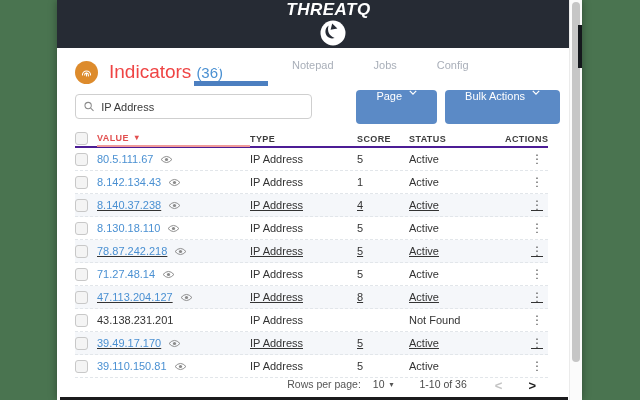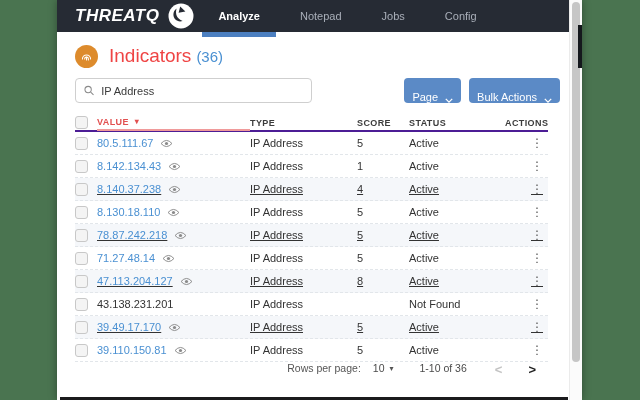--- a/index.html
+++ b/index.html
@@ -8,21 +8,21 @@
     --orange:#dd8b2c; --row_stripe:#f5f7fa;
   }
   *{margin:0;padding:0;box-sizing:border-box;}
   html,body{width:640px;height:400px;overflow:hidden;}
   body{background:var(--desktop_bg);font-family:"Liberation Sans",sans-serif;position:relative;}
 
   .window{position:absolute;left:57px;top:0;width:525px;height:400px;background:#fff;
           box-shadow:0 0 8px rgba(0,0,0,.35);}
 
   
-  .navbar{height:32px;background:var(--navbar_bg);display:flex;align-items:center;padding-left:18px;position:relative;}
+  .navbar{height:48px;background:var(--navbar_bg);display:flex;align-items:center;padding-left:18px;position:relative;flex-direction:column;}
   .brand{color:#fff;font-size:17px;font-weight:800;font-style:italic;letter-spacing:.5px;}
   .logo-mark{width:26px;height:26px;margin-left:9px;flex:0 0 auto;}
   .nav-items{display:flex;margin-left:22px;column-gap:36px;}
   .nav-item{font-size:11px;color:#a9afb9;position:relative;padding:13px 2px;cursor:pointer;}
   .nav-item.active{color:#fff;font-weight:bold;}
   .nav-item.active::after{content:"";position:absolute;left:-14px;right:-14px;bottom:-2px;height:5px;
     background:var(--tab_underline_blue);}
 
   
   .content{padding:0 22px 0 18px;}
@@ -31,22 +31,22 @@
     display:flex;align-items:center;justify-content:center;flex:0 0 auto;}
   .page-title{font-size:19px;color:#ef4444;margin-left:11px;}
   .page-count{font-size:15px;color:var(--link_blue);margin-left:5px;}
 
   .controls-row{margin-top:9px;display:flex;align-items:center;height:25px;}
   .search-box{width:237px;height:25px;border:1px solid #cfcfcf;border-radius:4px;background:#fff;
     display:flex;align-items:center;padding:0 8px;}
   .search-box input{border:none;outline:none;font-size:11px;color:#3a3a3a;width:100%;margin-left:7px;
     font-family:"Liberation Sans",sans-serif;background:transparent;}
   .btn-group{margin-left:auto;display:flex;column-gap:8px;}
-  .btn{height:25px;background:var(--accent_blue);color:#fff;font-size:11px;border:none;border-radius:4px;
-    display:flex;align-items:flex-end;padding:0 8px;column-gap:7px;cursor:pointer;
+  .btn{height:34px;background:var(--accent_blue);color:#fff;font-size:11px;border:none;border-radius:4px;
+    display:flex;align-items:flex-start;padding:0 20px;column-gap:7px;cursor:pointer;
     font-family:"Liberation Sans",sans-serif;}
 
   
   .table{margin-top:12px;margin-right:12px;}
   .thead{display:flex;align-items:center;height:17px;border-bottom:2px solid #4c1d95;}
   .hcell{font-size:9px;font-weight:bold;letter-spacing:.4px;color:#3c3c3c;}
   .col-check{width:22px;flex:0 0 auto;}
   .col-value{width:153px;flex:0 0 auto;display:flex;align-items:center;}
   .col-type{width:107px;flex:0 0 auto;}
   .col-score{width:52px;flex:0 0 auto;}

